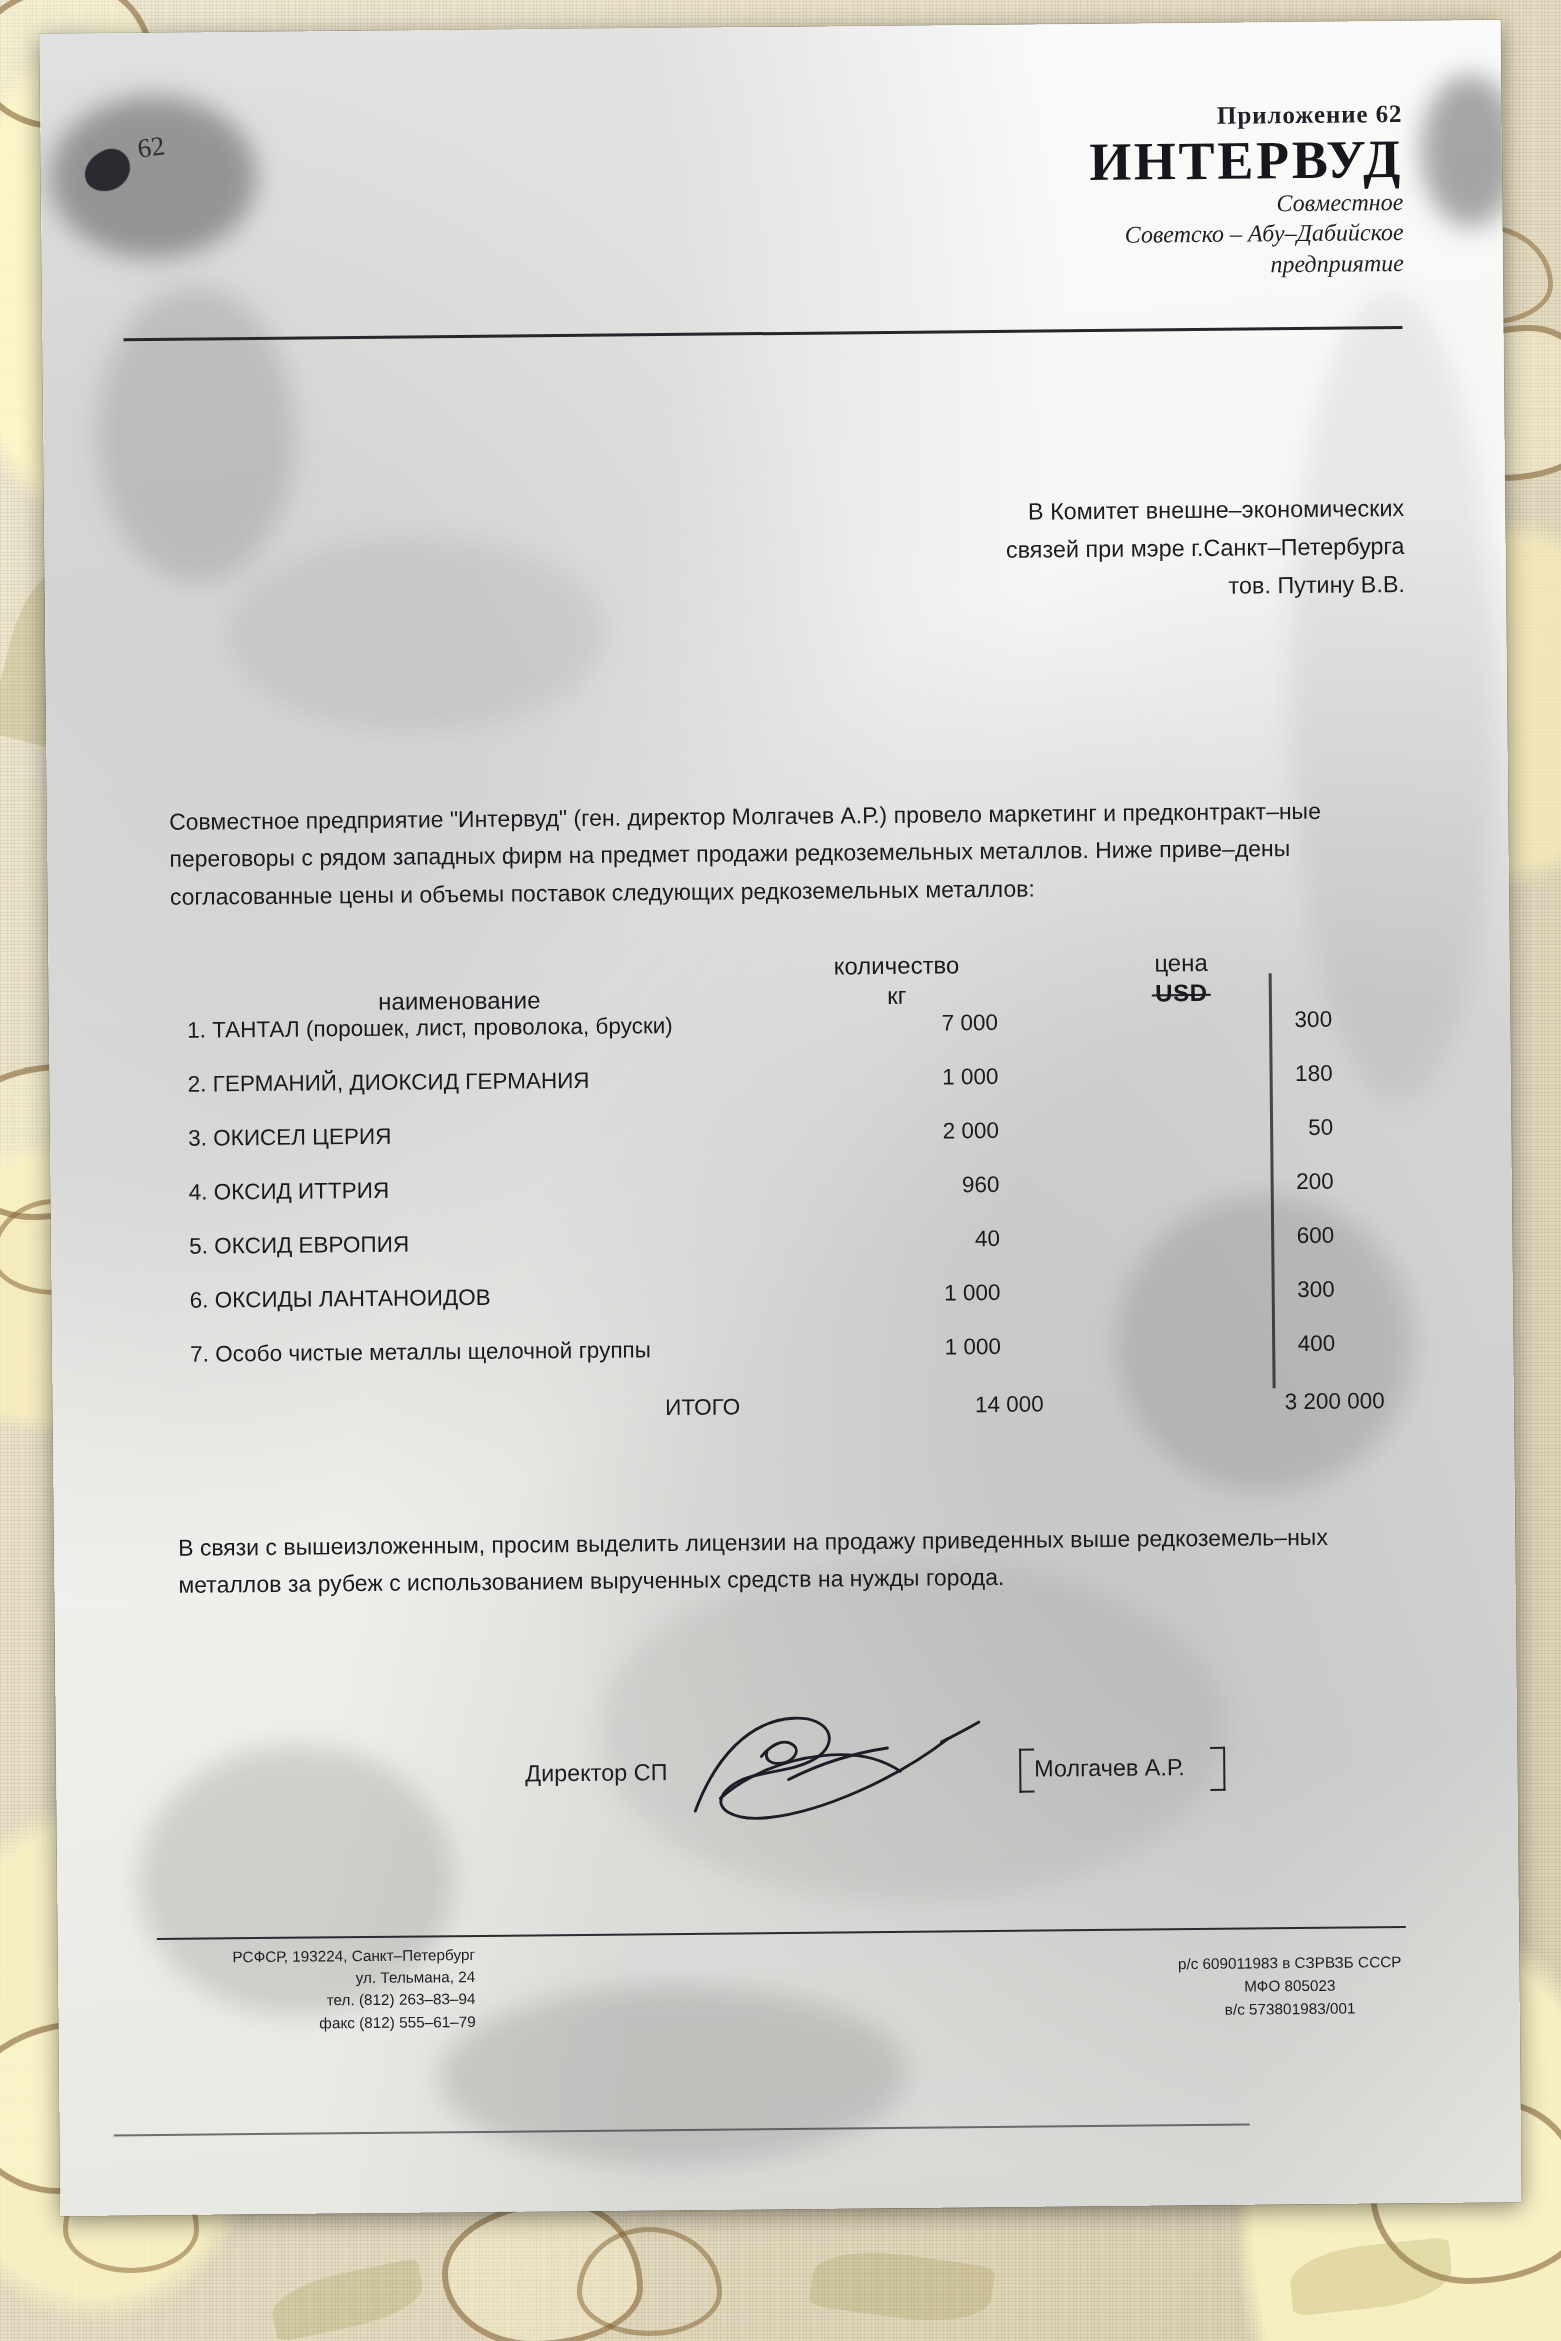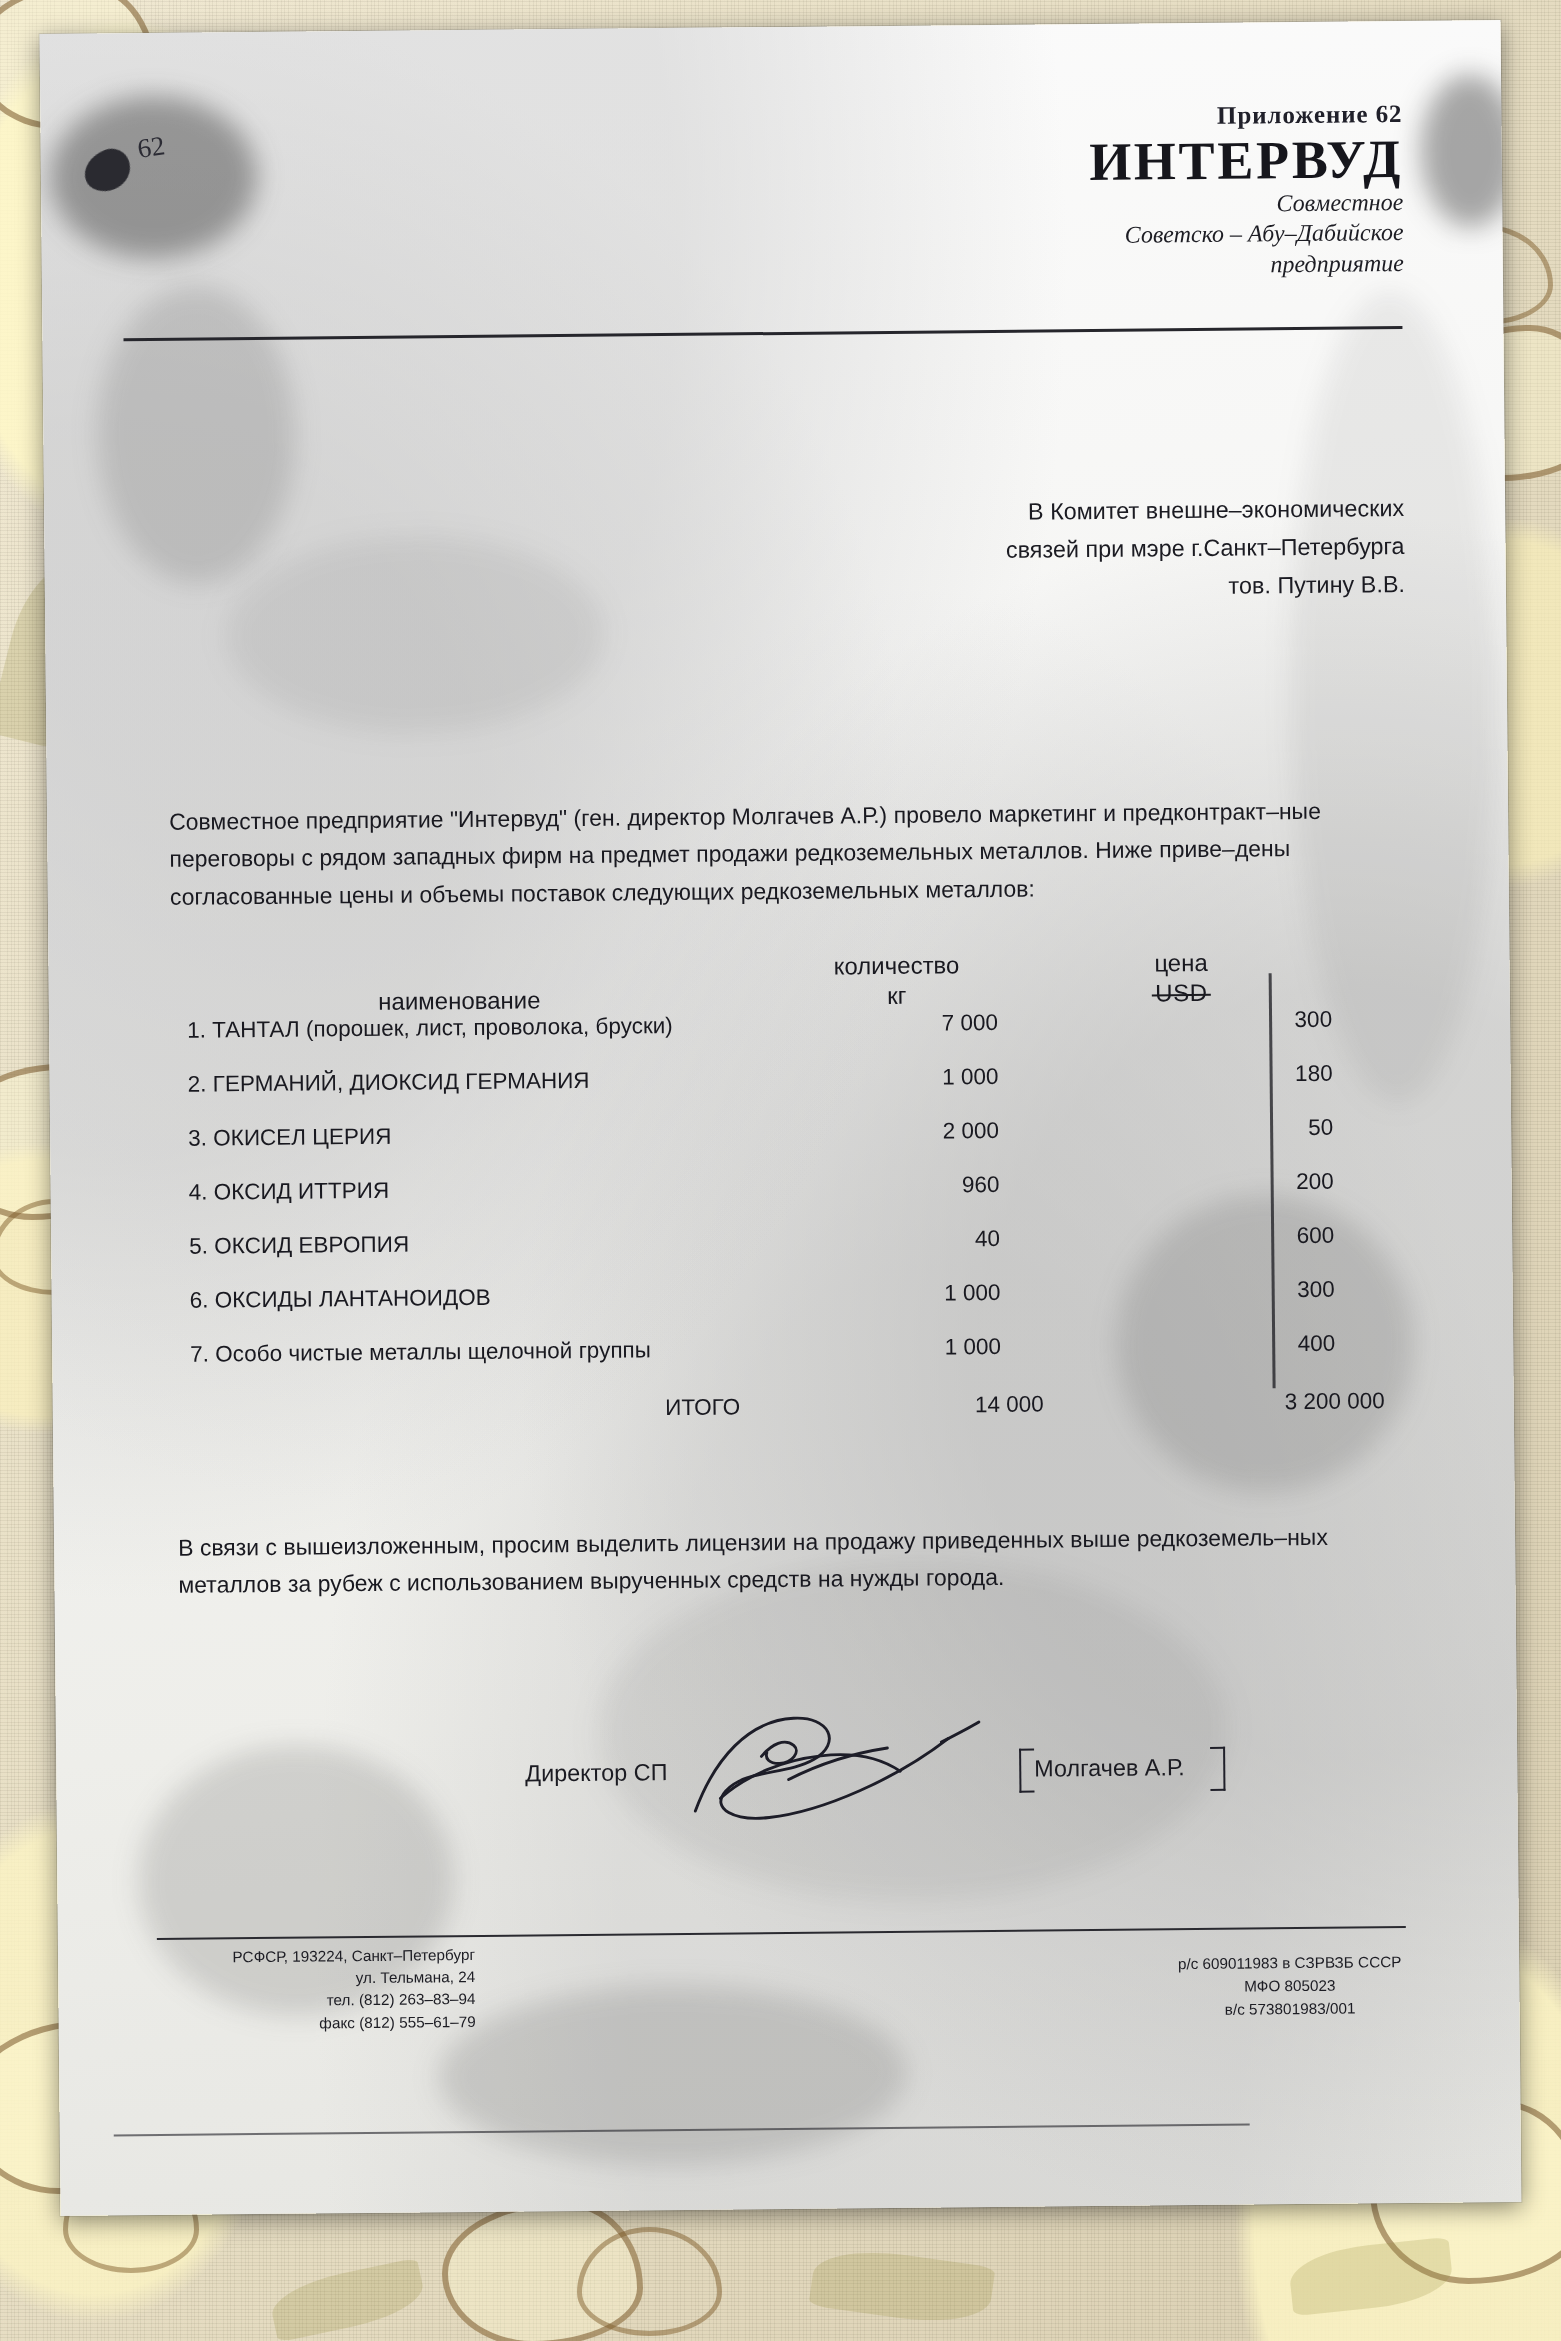--- a/index.html
+++ b/index.html
@@ -200,21 +200,21 @@
     font-size: 24px;
     line-height: 1.25;
   }
   .th-price {
     width: 271px;
     text-align: center;
     font-size: 24px;
     line-height: 1.25;
   }
   .usd {
-    font-weight: normal;
+    font-weight: bold;
     letter-spacing: 0.5px;
     display: inline-block;
     position: relative;
   }
   .usd::after {
     content: "";
     position: absolute;
     left: -3.6px;
     right: -3.6px;
     top: 52%;

